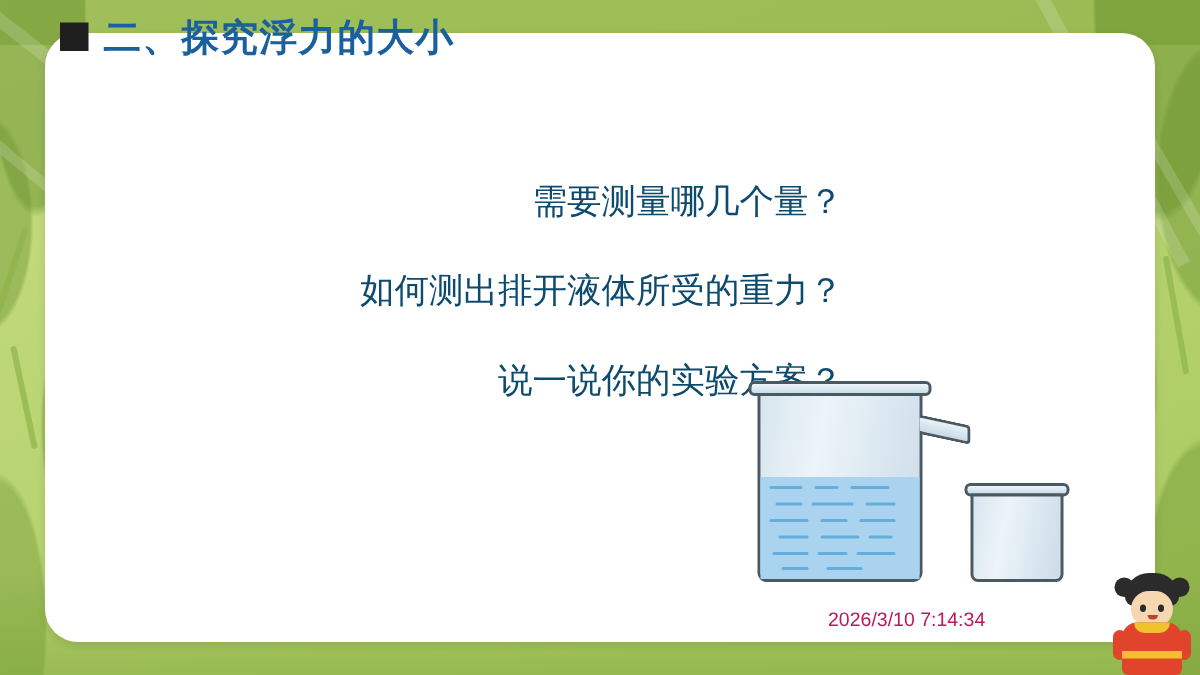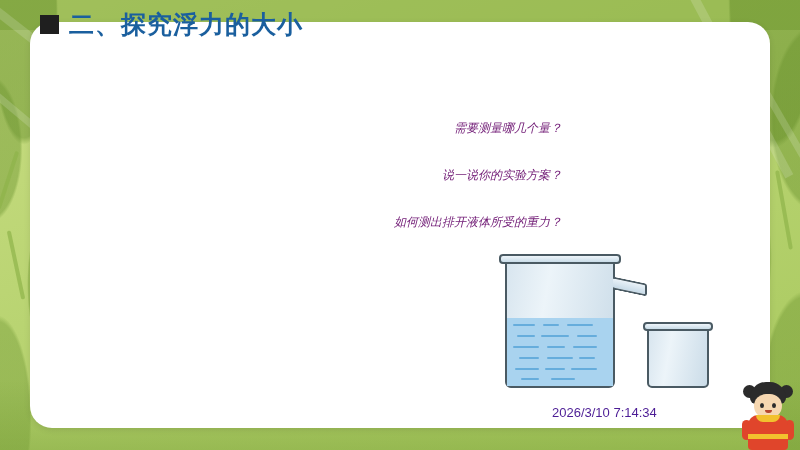--- a/index.html
+++ b/index.html
@@ -115,26 +115,25 @@
     padding: 4px 10px 5px 10px;
     white-space: nowrap;
   }
   .q-list {
     position: absolute;
     left: 62px;
     top: 122px;
     width: 500px;
   }
   .q-item {
-    font-size: 12px;
-    color: #701a75;
+    font-size: 23px;
+    color: #0c4a6e;
     line-height: 1.1;
     margin-bottom: 34px;
     white-space: nowrap;
-    font-style: italic;
   }
   
   .beaker-area {
     position: absolute;
     left: 495px;
     top: 250px;
     width: 230px;
     height: 145px;
   }
   .glass-body {
@@ -207,21 +206,21 @@
     border-radius: 4px;
     box-sizing: border-box;
     background: linear-gradient(180deg, #eef5fa 0%, #c9dce8 100%);
   }
   
   .timestamp {
     position: absolute;
     left: 552px;
     top: 405px;
     font-size: 13px;
-    color: #4c1d95;
+    color: #be185d;
     white-space: nowrap;
   }
   
   .mascot {
     position: absolute;
     right: 6px;
     bottom: 0px;
     width: 52px;
     height: 68px;
   }
@@ -328,22 +327,22 @@
   <div class="card"></div>
 
   <div class="title-wrap">
     <div class="title-bullet"></div>
     <div class="title-text">二、探究浮力的大小</div>
   </div>
 
 
   <div class="q-list">
     <div class="q-item">需要测量哪几个量？</div>
+    <div class="q-item">如何测出排开液体所受的重力？</div>
     <div class="q-item">说一说你的实验方案？</div>
-    <div class="q-item">如何测出排开液体所受的重力？</div>
   </div>
 
   <div class="beaker-area">
     <div class="glass-body big-beaker">
       <div class="water" style="left:0;top:56px;width:106px;height:68px;">
         <div class="water-line" style="left:6px;  top:6px;  width:22px;"></div>
         <div class="water-line" style="left:36px; top:6px;  width:16px;"></div>
         <div class="water-line" style="left:60px; top:6px;  width:26px;"></div>
         <div class="water-line" style="left:10px; top:17px; width:18px;"></div>
         <div class="water-line" style="left:34px; top:17px; width:28px;"></div>

